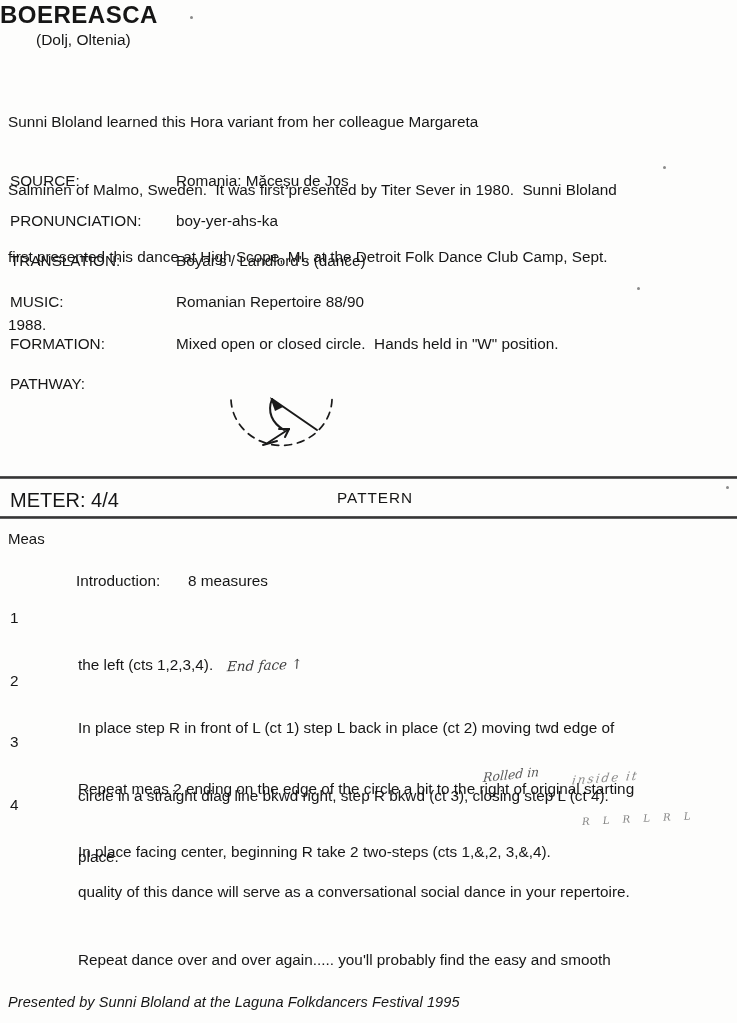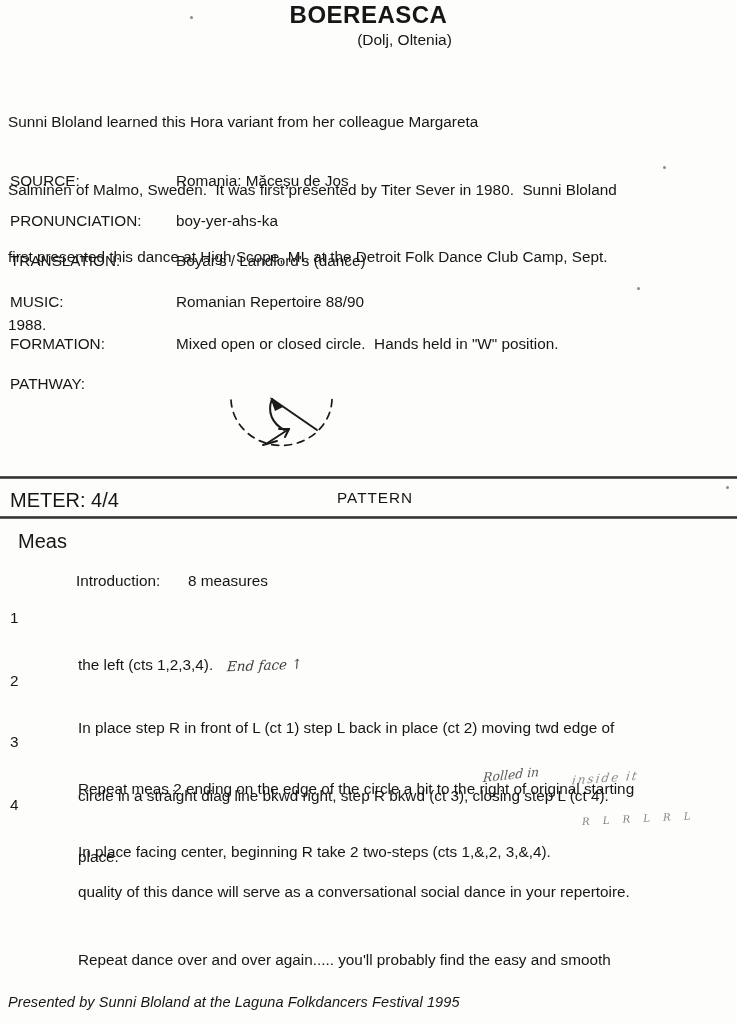--- a/index.html
+++ b/index.html
@@ -6,31 +6,31 @@
   .page{
     position:relative;
     width:737px;height:1023px;
     margin:0 auto;
     background:#fdfdfc;
     font-family:"Liberation Sans", sans-serif;
     color:#161616;
     overflow:hidden;
   }
   .abs{position:absolute;}
-  .center{left:0;width:737px;text-align:center;}
+  .center{left:0;width:737px;}
   .title{top:1px;font-size:24px;font-weight:bold;letter-spacing:0.5px;}
   .subtitle{top:31px;font-size:15.5px;padding-left:36px;}
   .body-text{font-size:15.3px;line-height:22.5px;white-space:pre-wrap;}
   .intro{top:66px;left:8px;width:724px;}
   .info-label{left:10px;font-size:15.3px;white-space:pre-wrap;}
   .info-value{left:176px;font-size:15.3px;white-space:pre-wrap;}
   .rule{left:0;width:737px;height:3px;background:linear-gradient(to bottom,#6b6b6b,#2f2f2f 45%,#777);}
   .meter{top:489px;left:10px;font-size:20px;}
   .pattern{top:489px;left:337px;font-size:15.3px;letter-spacing:1px;}
-  .meas-label{top:530px;left:18px;font-size:20px;}
+  .meas-label{top:530px;left:8px;font-size:15px;}
   .introduction-row{top:572px;left:76px;font-size:15.3px;}
   .introduction-row .intro-label{display:inline-block;width:112px;}
   .measure-num{left:10px;font-size:15.3px;}
   .measure-text{left:78px;width:655px;font-size:15.3px;line-height:22.5px;white-space:pre-wrap;}
   .closing{top:836px;left:78px;width:655px;}
   .footer{top:994px;left:8px;font-size:14.5px;font-weight:normal;font-style:italic;letter-spacing:0.1px;}
   .handwriting{
     font-family:"DejaVu Serif", serif;
     font-style:italic;
     color:#3a3a3a;

